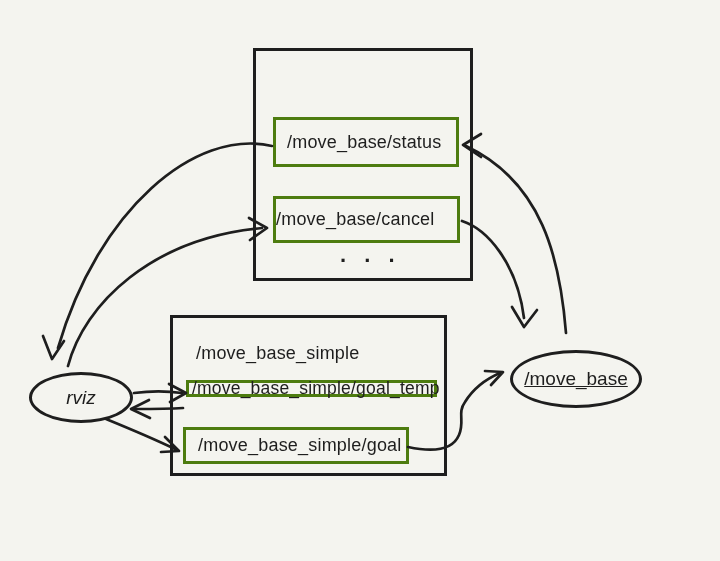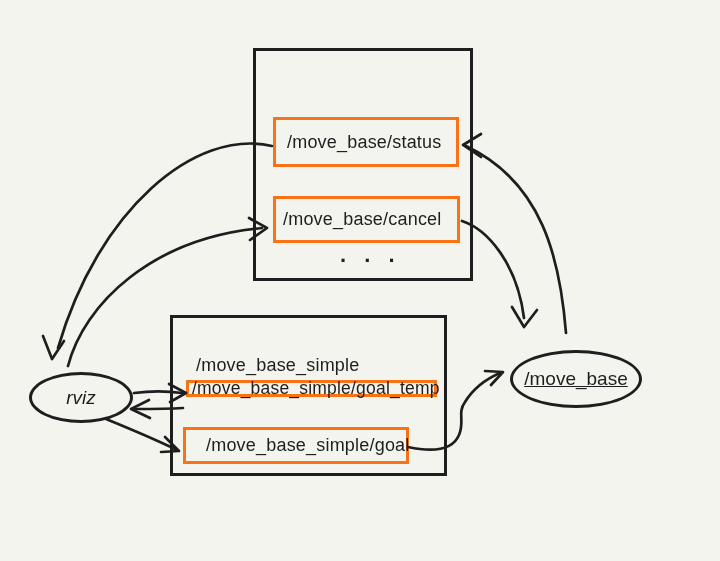--- a/index.html
+++ b/index.html
@@ -14,42 +14,41 @@
     font-family: "Liberation Sans", sans-serif;
     color: #1e1e1e;
     overflow: hidden;
   }
   .abs { position: absolute; box-sizing: border-box; }
   .rect {
     border: 3px solid #1e1e1e;
     background: transparent;
   }
   .topic-box {
-    border: 3px solid #f97316;
+    border: 3px solid #4d7c0f;
     background: #f4f4ef;
     display: flex;
     align-items: center;
     white-space: nowrap;
     font-size: 18px;
     letter-spacing: 0.2px;
   }
   .ellipse {
     border: 3px solid #1e1e1e;
     border-radius: 50%;
     background: #f4f4ef;
     display: flex;
     align-items: center;
     justify-content: center;
     font-size: 19px;
   }
   .group-title {
     font-size: 18px;
     letter-spacing: 0.2px;
     white-space: nowrap;
-    margin-top: 12px;
   }
   .dots {
     font-size: 22px;
     font-weight: 700;
     letter-spacing: 6px;
     white-space: nowrap;
   }
   #arrows {
     position: absolute;
     left: 0; top: 0;
@@ -66,35 +65,35 @@
 </style>
 </head>
 <body>
 
 <div class="abs rect" style="left:253px; top:48px; width:220px; height:233px;"></div>
 
 <div class="abs topic-box" style="left:273px; top:117px; width:186px; height:50px; padding-left:11px;">
   <span>/move_base/status</span>
 </div>
 
-<div class="abs topic-box" style="left:273px; top:196px; width:187px; height:47px; padding-left:7px;">
+<div class="abs topic-box" style="left:273px; top:196px; width:187px; height:47px; padding-left:0;">
   <span>/move_base/cancel</span>
 </div>
 
 <div class="abs dots" style="left:340px; top:242px;">. . .</div>
 
 <div class="abs rect" style="left:170px; top:315px; width:277px; height:161px;"></div>
 
 <div class="abs group-title" style="left:196px; top:343px;">/move_base_simple</div>
 
 <div class="abs topic-box" style="left:186px; top:380px; width:251px; height:17px; padding-left:3px; font-size:17.5px;">
   <span>/move_base_simple/goal_temp</span>
 </div>
 
-<div class="abs topic-box" style="left:183px; top:427px; width:226px; height:37px; padding-left:20px;">
+<div class="abs topic-box" style="left:183px; top:427px; width:226px; height:37px; padding-left:12px;">
   <span>/move_base_simple/goal</span>
 </div>
 
 <div class="abs ellipse" style="left:29px; top:372px; width:104px; height:51px;font-style:italic;">
   <span>rviz</span>
 </div>
 
 <div class="abs ellipse" style="left:510px; top:350px; width:132px; height:58px;text-decoration:underline;">
   <span>/move_base</span>
 </div>

